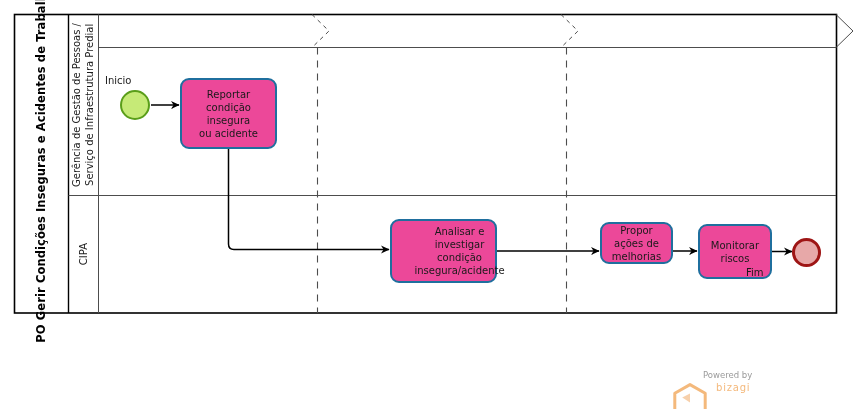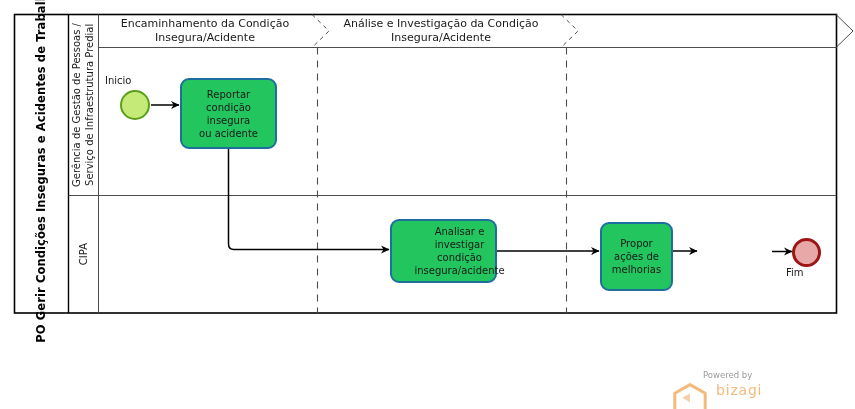--- a/index.html
+++ b/index.html
@@ -88,36 +88,36 @@
     padding: 0 14px;
   }
   #phase-label-1 { left: 98px;  width: 214px; }
   #phase-label-2 { left: 322px; width: 238px; }
   #phase-label-3 { left: 572px; width: 262px; }
 
   
   .task {
     position: absolute;
     box-sizing: border-box;
-    background: #22c55e;
+    background: #ec4899;
     border: 2px solid #1f6f9e;
     border-radius: 9px;
     display: flex;
     align-items: center;
     justify-content: center;
     text-align: center;
     font-size: 10px;
     line-height: 13px;
     color: #1a1a1a;
     padding: 2px 4px;
     white-space: pre-line;
   }
   #task-reportar  { left: 180px; top: 78px;  width: 97px;  height: 71px; }
   #task-analisar  { left: 390px; top: 219px; width: 107px; height: 64px; padding-left: 36px; }
-  #task-propor    { left: 600px; top: 222px; width: 73px;  height: 69px; }
+  #task-propor    { left: 600px; top: 222px; width: 73px;  height: 42px; }
   #task-monitorar { left: 698px; top: 224px; width: 74px;  height: 55px; }
 
   
   .event {
     position: absolute;
     box-sizing: border-box;
     border-radius: 50%;
   }
   #event-start {
     left: 120px; top: 90px; width: 30px; height: 30px;
@@ -130,21 +130,21 @@
     border: 3.5px solid #9e1515;
   }
   .event-label {
     position: absolute;
     font-size: 10px;
     color: #1a1a1a;
     text-align: left;
     white-space: nowrap;
   }
   #event-start-label { left: 105px; top: 75px; width: 60px; }
-  #event-end-label   { left: 786px; top: 267px; width: 60px; }
+  #event-end-label   { left: 746px; top: 267px; width: 60px; }
 
   
   #bizagi {
     position: absolute;
     left: 672px;
     top: 322px;
     width: 160px;
     height: 62px;
     margin-top: 48px;
   }
@@ -160,21 +160,21 @@
     position: absolute;
     left: 0px;
     top: 13px;
     width: 36px;
     height: 40px;
   }
   #bizagi-word {
     position: absolute;
     left: 44px;
     top: 12px;
-    font-size: 14px;
+    font-size: 10px;
     color: #f4b97c;
     letter-spacing: 0.8px;
     white-space: nowrap;
   }
   #bizagi-modeler {
     position: absolute;
     left: 43px;
     top: 19px;
     font-size: 25px;
     color: #f4b97c;
@@ -228,41 +228,35 @@
   </div>
 
   <div class="lane-title" id="lane-title-1">
     <div class="lt-inner">Gerência de Gestão de Pessoas /
 Serviço de Infraestrutura Predial</div>
   </div>
   <div class="lane-title" id="lane-title-2">
     <div class="lt-inner">CIPA</div>
   </div>
 
-  <div class="phase-label" id="phase-label-1">
-    <span>Encaminhamento da Condição
-Insegura/Acidente</span>
-  </div>
-  <div class="phase-label" id="phase-label-2">
-    <span>Análise e Investigação da Condição
-Insegura/Acidente</span>
-  </div>
 
   <div class="event-label" id="event-start-label">Inicio</div>
   <div class="event" id="event-start"></div>
 
   <div class="task" id="task-reportar">Reportar
 condição insegura
 ou acidente</div>
   <div class="task" id="task-analisar">Analisar e
 investigar condição
 insegura/acidente</div>
   <div class="task" id="task-propor">Propor
 ações de
 melhorias</div>
+  <div class="task" id="task-monitorar">Monitorar
+riscos</div>
 
   <div class="event" id="event-end"></div>
   <div class="event-label" id="event-end-label">Fim</div>
 
   <div id="bizagi">
     <div id="bizagi-powered">Powered by</div>
     <svg id="bizagi-mark" viewBox="0 0 36 40" xmlns="http://www.w3.org/2000/svg">
       <path d="M18,1.6 L33.2,10.3 L33.2,28.6 L18,37.3 L2.8,28.6 L2.8,10.3 Z" fill="none" stroke="#f4b97c" stroke-width="3" stroke-linejoin="round"></path>
       <path d="M18,10.5 L18,19.6 L10.2,14.4 Z" fill="#f7d0ab"></path>
     </svg>

